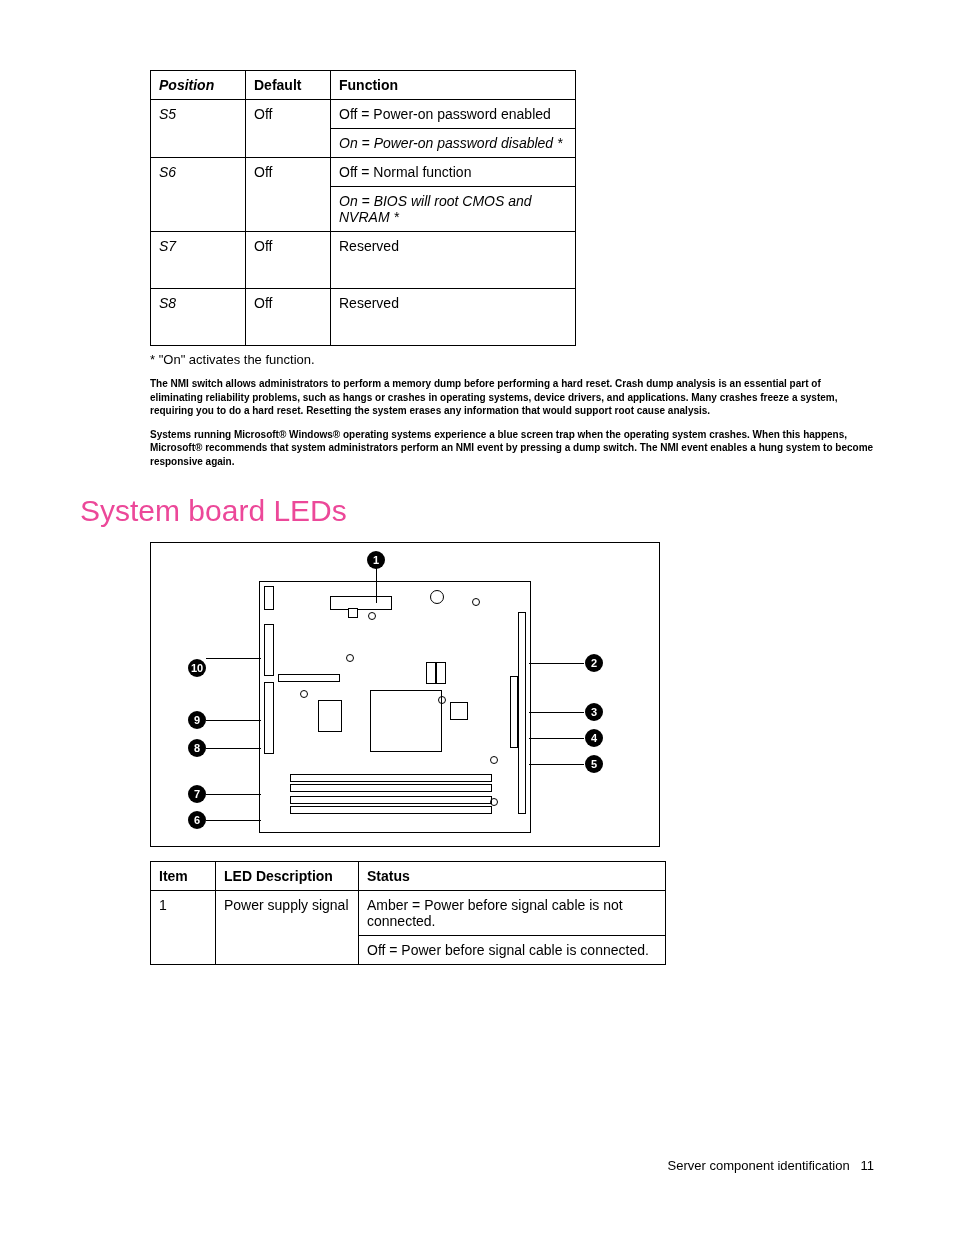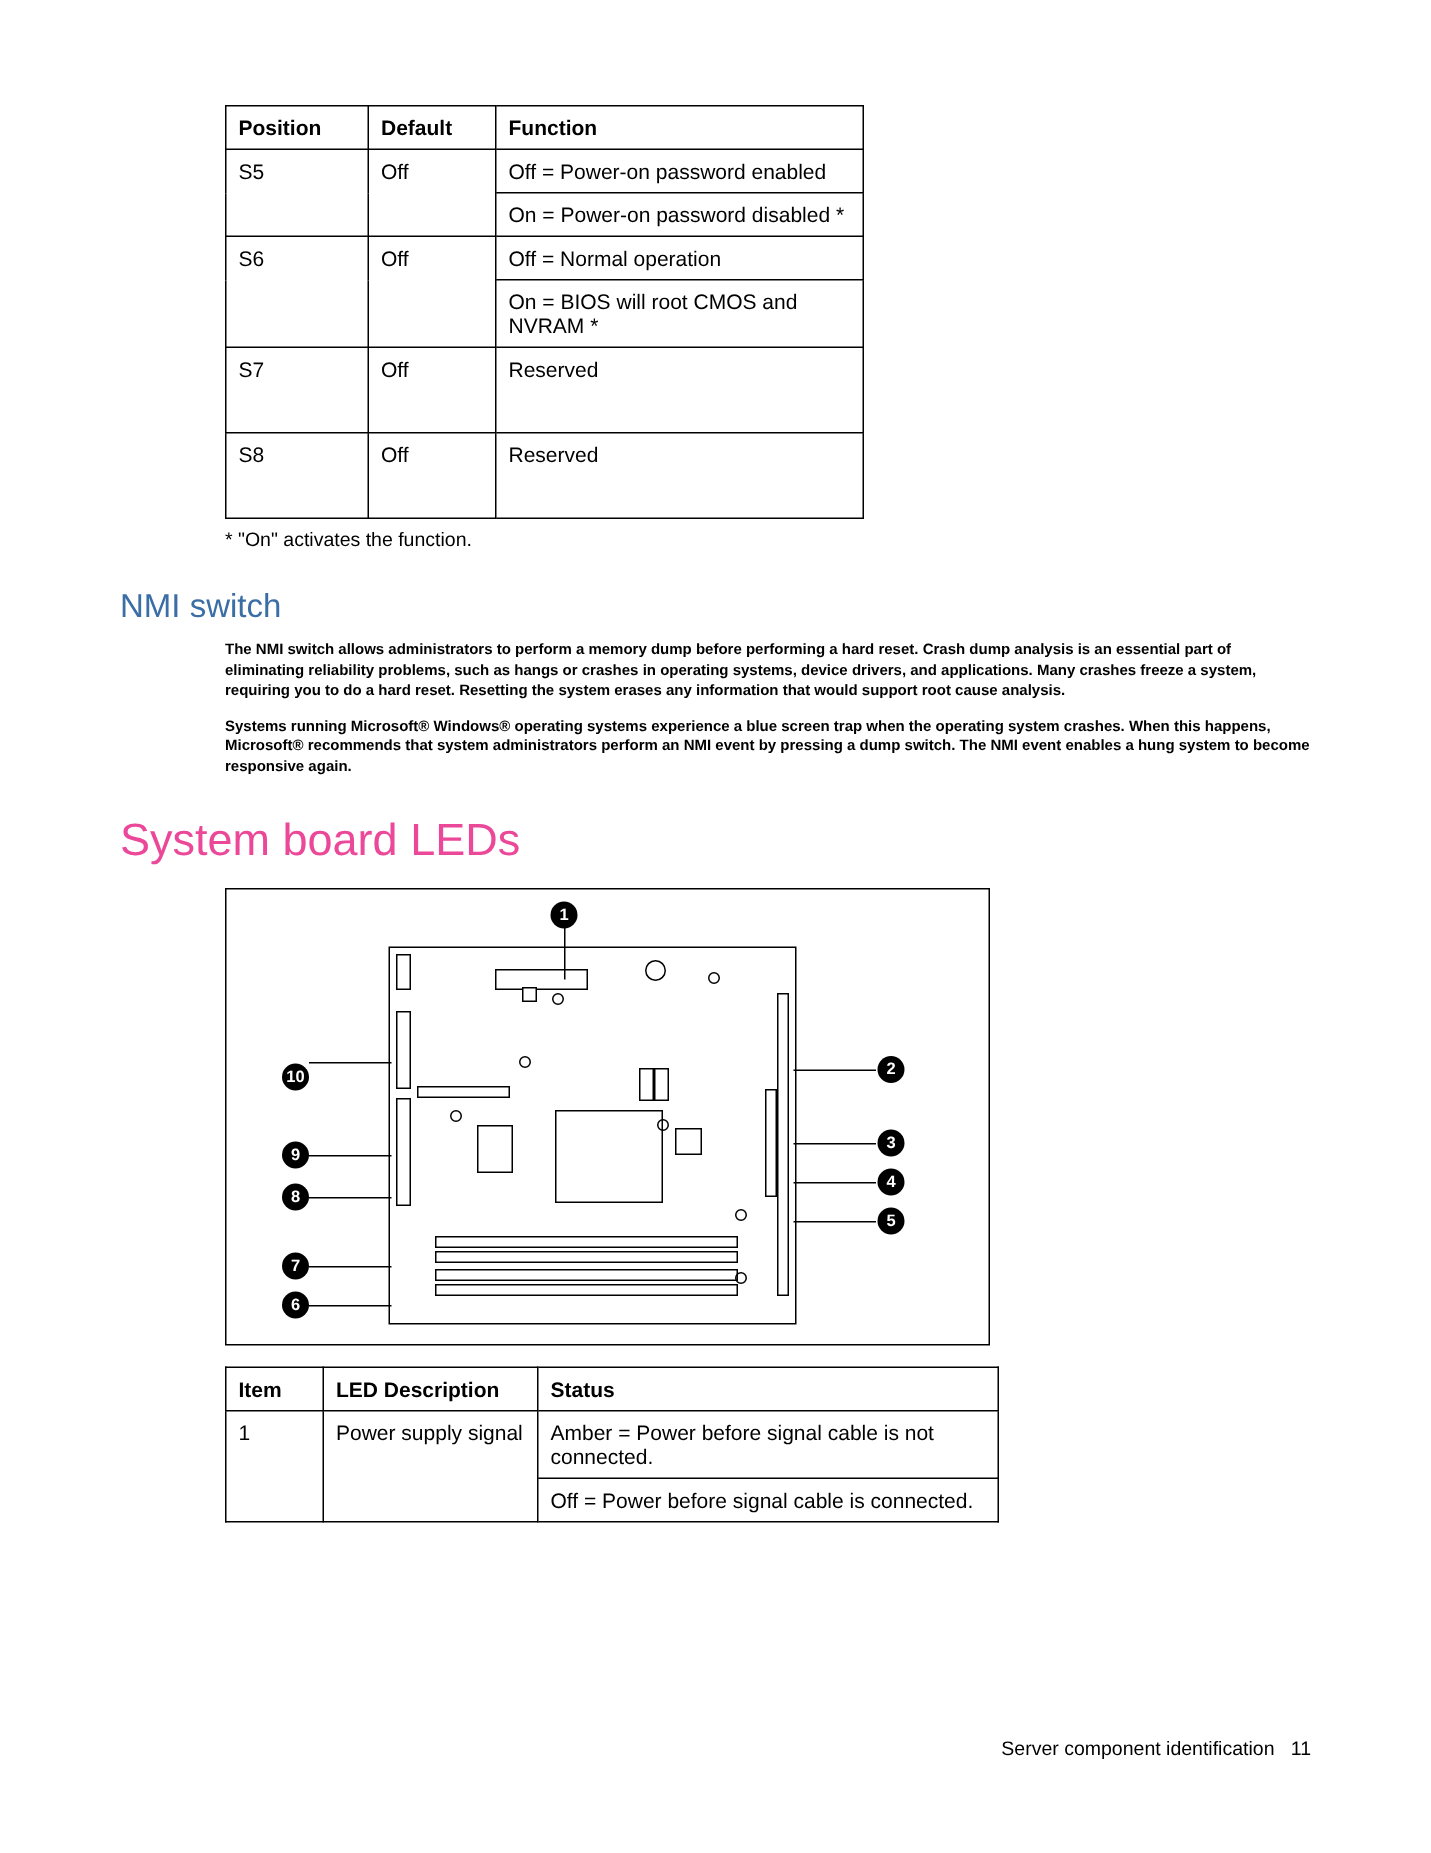--- a/index.html
+++ b/index.html
@@ -25,21 +25,21 @@
   th, td {
     border: 1px solid #000;
     padding: 6px 8px;
     text-align: left;
     vertical-align: top;
     font-weight: normal;
   }
   th {
     font-weight: bold;
   }
-  .t1 th:nth-child(1), .t1 td:nth-child(1) { width: 78px; }
+  .t1 th:nth-child(1), .t1 td:nth-child(1) { width: 78px; font-style: italic; }
   .t1 th:nth-child(2), .t1 td:nth-child(2) { width: 68px; }
   .t1 th:nth-child(3), .t1 td:nth-child(3) { width: 228px; }
   .tall { height: 44px; }
   .footnote {
     margin-left: 70px;
     margin-top: 6px;
     font-size: 13px;
   }
   h2.section {
     color: #3a6ea5;
@@ -125,41 +125,40 @@
       <td rowspan="2">S5</td>
       <td rowspan="2">Off</td>
       <td>Off = Power-on password enabled</td>
     </tr>
     <tr>
       <td>On = Power-on password disabled *</td>
     </tr>
     <tr>
       <td rowspan="2">S6</td>
       <td rowspan="2">Off</td>
-      <td>Off = Normal operation</td>
+      <td>Off = Normal function</td>
     </tr>
     <tr>
       <td>On = BIOS will root CMOS and NVRAM *</td>
     </tr>
     <tr>
       <td class="tall">S7</td>
       <td>Off</td>
       <td>Reserved</td>
     </tr>
     <tr>
       <td class="tall">S8</td>
       <td>Off</td>
       <td>Reserved</td>
     </tr>
   </tbody>
     </table>
 
   <div class="footnote">* "On" activates the function.</div>
 
-  <h2 class="section">NMI switch</h2>
   <p class="para">The NMI switch allows administrators to perform a memory dump before performing a hard reset. Crash dump analysis is an essential part of eliminating reliability problems, such as hangs or crashes in operating systems, device drivers, and applications. Many crashes freeze a system, requiring you to do a hard reset. Resetting the system erases any information that would support root cause analysis.</p>
   <p class="para">Systems running Microsoft® Windows® operating systems experience a blue screen trap when the operating system crashes. When this happens, Microsoft® recommends that system administrators perform an NMI event by pressing a dump switch. The NMI event enables a hung system to become responsive again.</p>
 
   <h1 class="section">System board LEDs</h1>
 
   <div class="figure">
     <div class="board">
 
       <div class="bx" style="left:70px; top:14px; width:60px; height:12px;"></div>
       <div class="bx" style="left:88px; top:26px; width:8px; height:8px;"></div>

